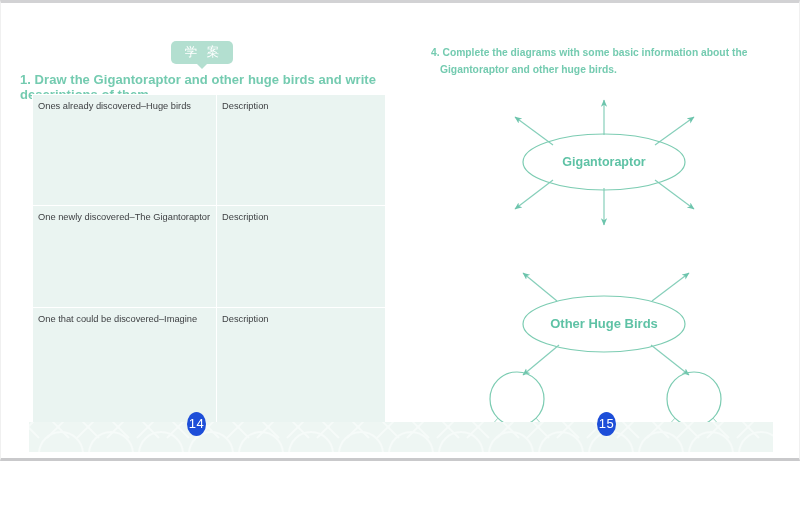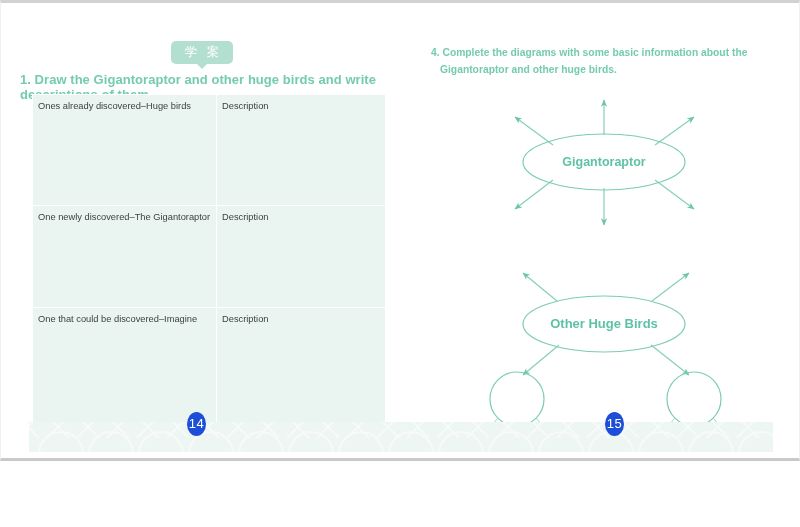--- a/index.html
+++ b/index.html
@@ -161,21 +161,21 @@
     height: 24px;
     background: #1d4ed8;
     border-radius: 50%;
     color: #ffffff;
     font-size: 13px;
     text-align: center;
     line-height: 24px;
     letter-spacing: 0.5px;
   }
   #page-badge-left  { left: 186px; bottom: 22px; }
-  #page-badge-right { left: 596px; bottom: 22px; margin-left: 8px; }
+  #page-badge-right { left: 596px; bottom: 22px; }
 </style>
 </head>
 <body>
 
 <div id="page">
 
   <div id="left-column">
 
     <div id="header-badge">学 案</div>
     <div id="header-badge-tail"></div>

